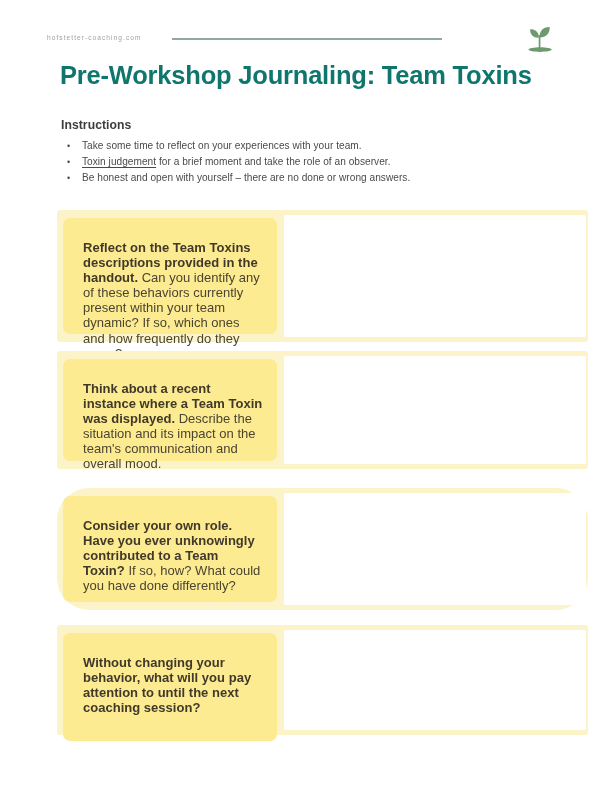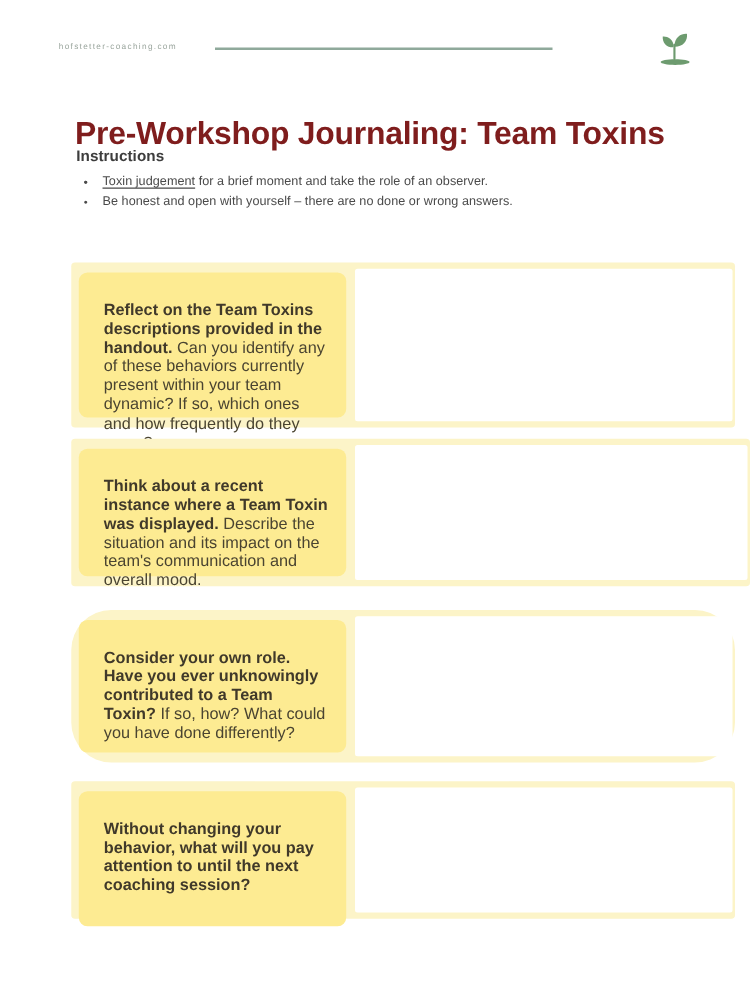--- a/index.html
+++ b/index.html
@@ -47,25 +47,25 @@
     left: 522px;
     top: -8px;
     width: 36px;
     height: 34px;
   }
 
   
   .page-title {
     position: absolute;
     left: 60px;
-    top: 92px;
+    top: 60px;
     width: 520px;
     font-size: 25.5px;
     font-weight: bold;
-    color: #7f1d1d;
+    color: #0f766e;
     letter-spacing: -0.2px;
     line-height: 30px;
   }
 
   
   .instructions-heading {
     position: absolute;
     left: 61px;
     top: 118px;
     font-size: 12.2px;
@@ -169,41 +169,42 @@
     </svg>
   </div>
 </div>
 
 <div class="page-title">Pre-Workshop Journaling: Team Toxins</div>
 
 <div class="instructions-heading">Instructions</div>
 <ul class="instructions-list">
   <li>
     <span class="bullet">•</span>
+    <span>Take some time to reflect on your experiences with your team.</span>
   </li>
   <li>
     <span class="bullet">•</span>
     <span class="u-underline">Toxin judgement</span><span> for a brief moment and take the role of an observer.</span>
   </li>
   <li>
     <span class="bullet">•</span>
     <span>Be honest and open with yourself – there are no done or wrong answers.</span>
   </li>
 </ul>
 
 <div class="rows-area">
 
   <div class="qrow" style="top:210px; height:132px;">
     <div class="qcard" style="height:116px;">
       <div class="qtext"><b>Reflect on the Team Toxins descriptions provided in the handout.</b><span> Can you identify any of these behaviors currently present within your team dynamic? If so, which ones and how frequently do they occur?</span></div>
     </div>
     <div class="answer-box"><span></span></div>
   </div>
 
-  <div class="qrow" style="top:351px; height:118px;padding-left:12px;">
+  <div class="qrow" style="top:351px; height:118px;">
     <div class="qcard" style="height:102px;">
       <div class="qtext"><b>Think about a recent instance where a Team Toxin was displayed.</b><span> Describe the situation and its impact on the team's communication and overall mood.</span></div>
     </div>
     <div class="answer-box"><span></span></div>
   </div>
 
   <div class="qrow" style="top:488px; height:122px;border-radius:32px;">
     <div class="qcard" style="height:106px;">
       <div class="qtext"><b>Consider your own role. Have you ever unknowingly contributed to a Team Toxin?</b><span>  If so, how?  What could you have done differently?</span></div>
     </div>

